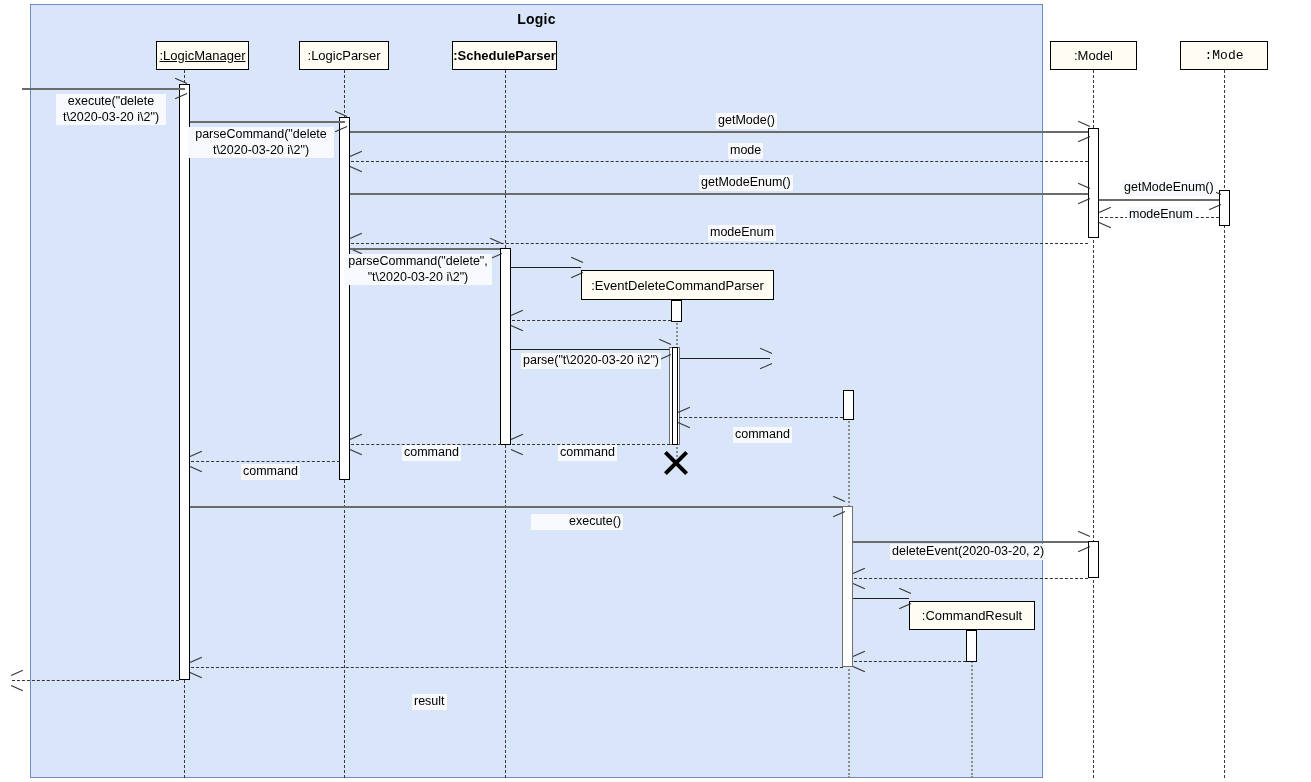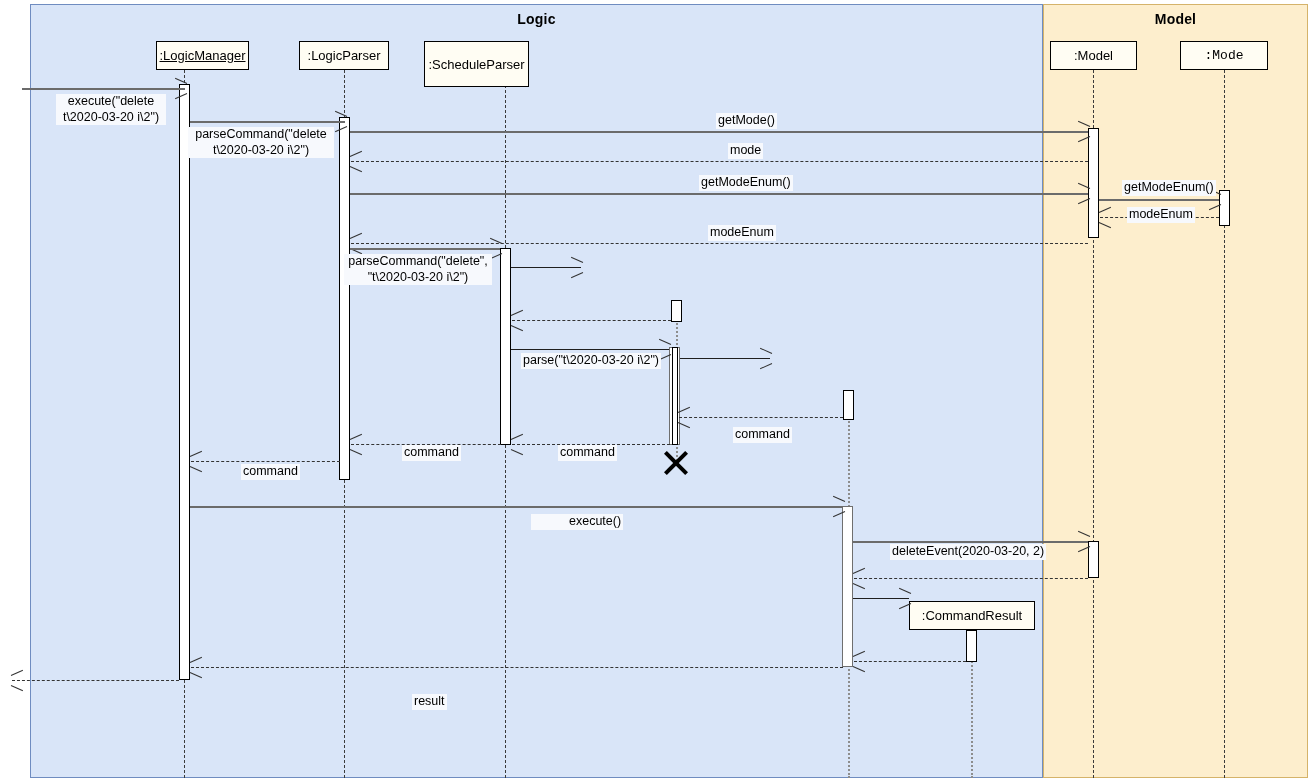--- a/index.html
+++ b/index.html
@@ -108,41 +108,41 @@
   .xmark::after  { transform: rotate(-45deg); }
 </style>
 </head>
 <body>
 
 <div id="canvas">
 
   <div class="partition logic">
     <div class="partition-title">Logic</div>
   </div>
-  <div class="partition model">
-    <div class="partition-title">Model</div>
-  </div>
 
   <div class="lifeline-dash" style="left:184px; top:70px;  height:708px;"></div>
   <div class="lifeline-dash" style="left:344px; top:70px;  height:708px;"></div>
   <div class="lifeline-dash" style="left:505px; top:70px;  height:708px;"></div>
   <div class="lifeline-dash grey" style="left:676px; top:300px; height:165px;"></div>
   <div class="lifeline-dash grey" style="left:848px; top:390px; height:388px;"></div>
   <div class="lifeline-dash grey" style="left:971px; top:630px; height:148px;"></div>
   <div class="lifeline-dash" style="left:1093px; top:70px; height:708px;"></div>
   <div class="lifeline-dash" style="left:1224px; top:70px; height:708px;"></div>
 
   <div class="pbox" style="left:156px; top:41px; width:93px;  height:29px;text-decoration:underline;">
     <span>:LogicManager</span>
   </div>
   <div class="pbox" style="left:299px; top:41px; width:90px;  height:29px;">
     <span>:LogicParser</span>
   </div>
-  <div class="pbox" style="left:424px; top:41px; width:105px; height:46px;">
+  <div class="pbox" style="left:452px; top:41px; width:105px; height:29px;font-weight:bold;">
     <span>:ScheduleParser</span>
+  </div>
+  <div class="pbox" style="left:581px; top:270px; width:193px; height:30px;">
+    <span>:EventDeleteCommandParser</span>
   </div>
   <div class="pbox" style="left:909px; top:601px; width:126px; height:29px;">
     <span>:CommandResult</span>
   </div>
   <div class="pbox" style="left:1050px; top:41px; width:87px; height:29px;">
     <span>:Model</span>
   </div>
   <div class="pbox" style="left:1180px; top:41px; width:88px; height:29px;font-family:Liberation Mono, monospace;">
     <span>:Mode</span>
   </div>

